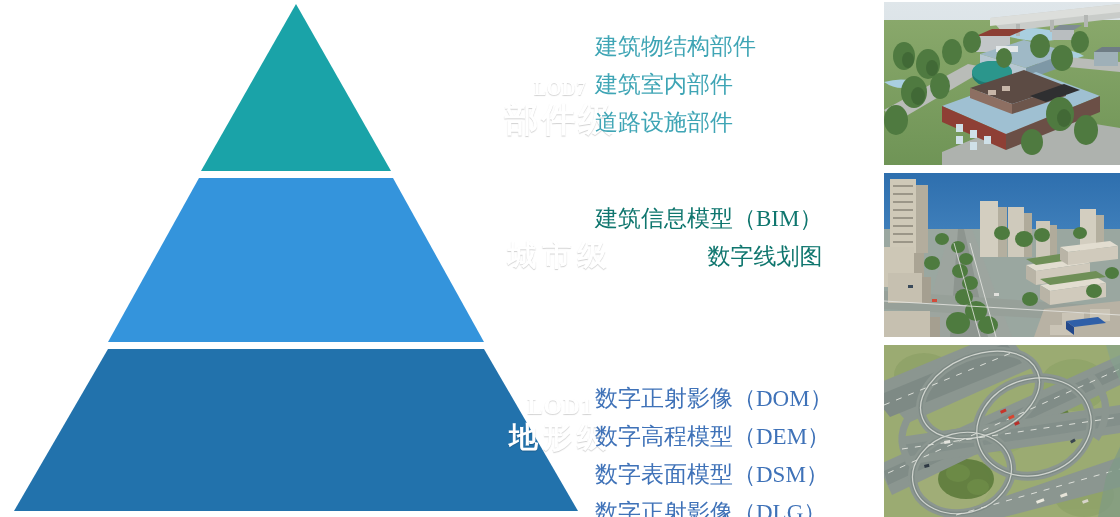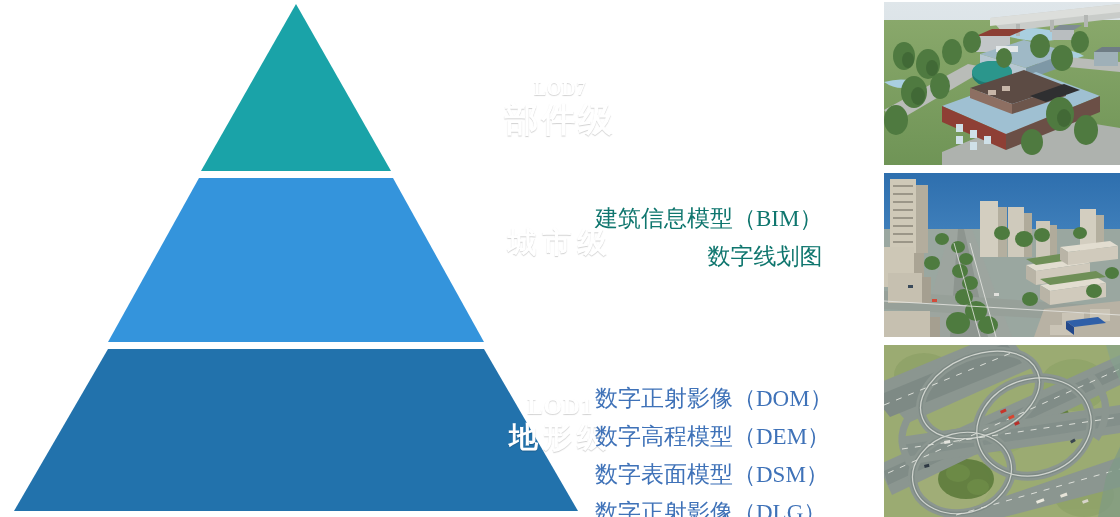--- a/index.html
+++ b/index.html
@@ -42,21 +42,21 @@
   }
   .tier-name {
     font-family: "Liberation Serif", "DejaVu Serif", serif;
     font-weight: bold;
   }
 
   #label-top { left: 0; top: 78px; }
   #label-top .tier-code { font-size: 19px; margin-top: 28px; }
   #label-top .tier-name { font-size: 34px; letter-spacing: 3px; }
 
-  #label-mid { left: 0; top: 225px; }
+  #label-mid { left: 0; top: 238px; }
   #label-mid .tier-name { font-size: 29px; letter-spacing: 6px; }
 
   #label-bot { left: 0; top: 392px; }
   #label-bot .tier-code { font-size: 24px; }
   #label-bot .tier-name { font-size: 29px; letter-spacing: 5px; }
 
   
   .text-block {
     position: absolute;
     left: 595px;
@@ -104,20 +104,25 @@
 
   <div class="tier-label" id="label-mid">
     <span class="tier-name">城市级</span>
   </div>
 
   <div class="tier-label" id="label-bot">
     <span class="tier-code">LOD1</span><br>
     <span class="tier-name">地形级</span>
   </div>
 
+  <div class="text-block" id="text-top" style="color:#3FA5B5;">
+    <span class="line">建筑物结构部件</span>
+    <span class="line">建筑室内部件</span>
+    <span class="line">道路设施部件</span>
+  </div>
 
   <div class="text-block" id="text-mid" style="color:#0f766e;text-align:right;">
     <span class="line">建筑信息模型（BIM）</span>
     <span class="line">数字线划图</span>
   </div>
 
   <div class="text-block" id="text-bot" style="color:#3F72B8;">
     <span class="line">数字正射影像（DOM）</span>
     <span class="line">数字高程模型（DEM）</span>
     <span class="line">数字表面模型（DSM）</span>

